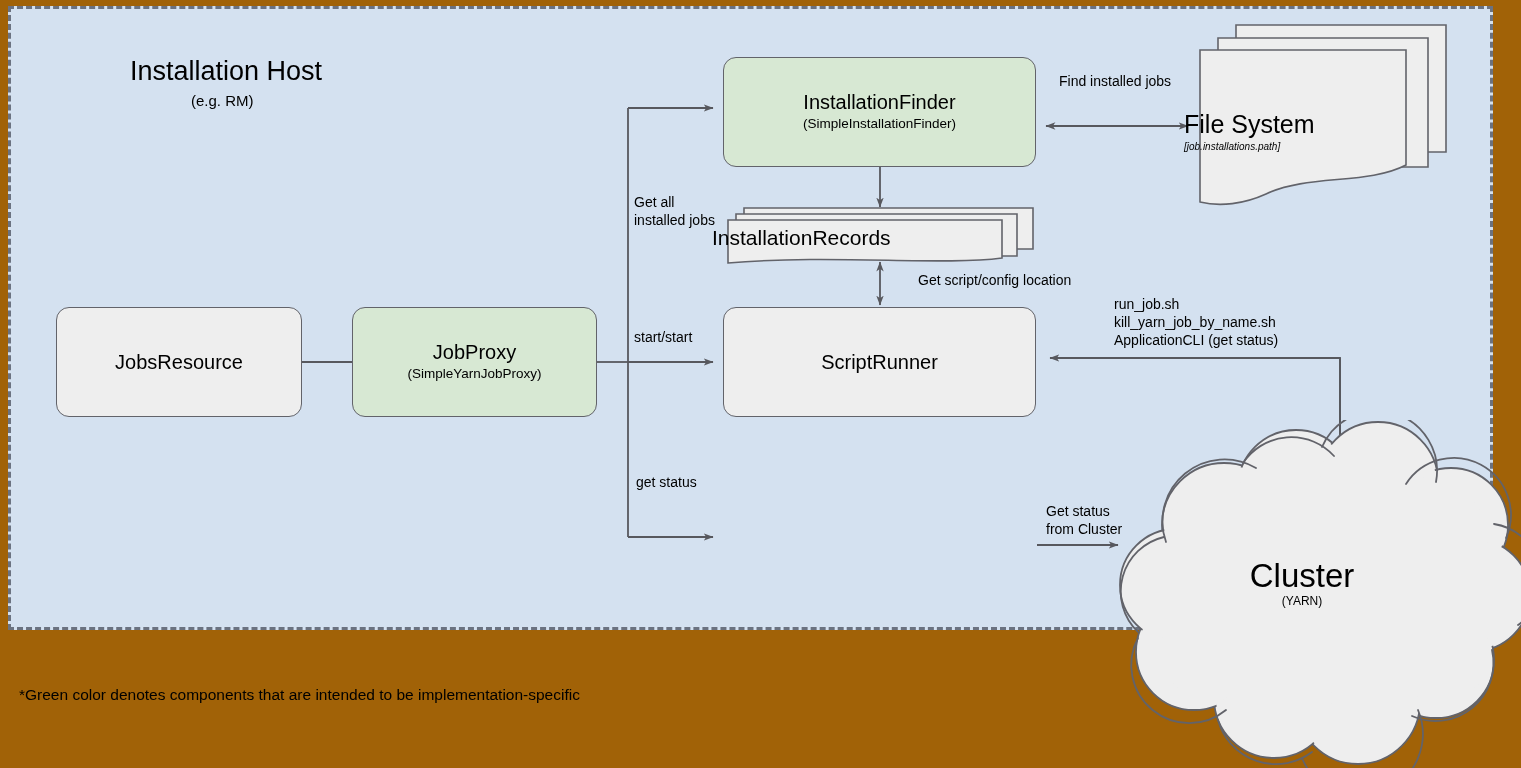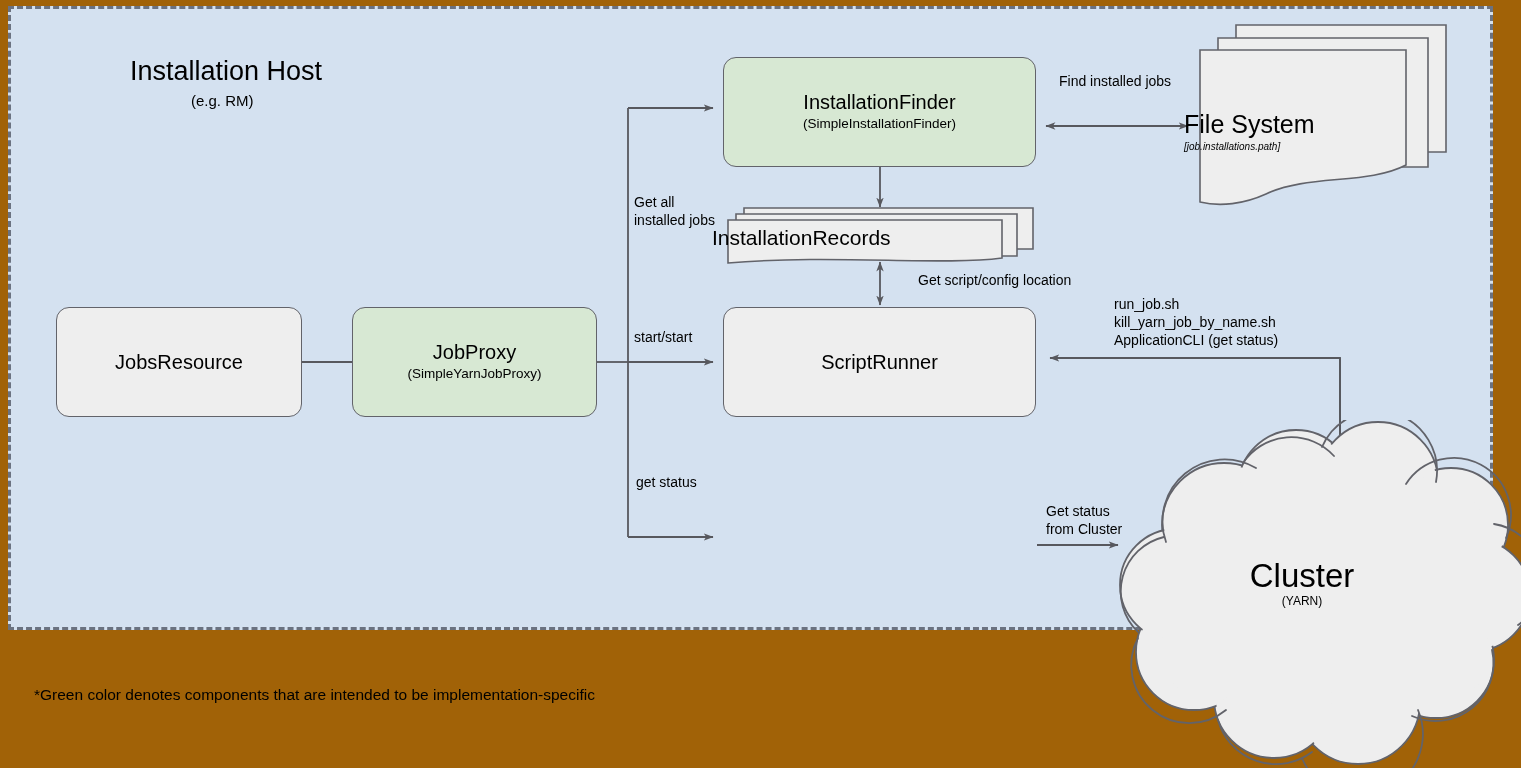--- a/index.html
+++ b/index.html
@@ -103,21 +103,21 @@
     position: absolute;
     width: 100%;
     text-align: left;
     color: #000;
     white-space: nowrap;
   }
 
   
   .footnote {
     position: absolute;
-    left: 34px;
+    left: 19px;
     top: 686px;
     font-size: 15.5px;
     color: #000;
     white-space: nowrap;
   }
 
   
   .cloud-label {
     position: absolute;
     width: 100%;

